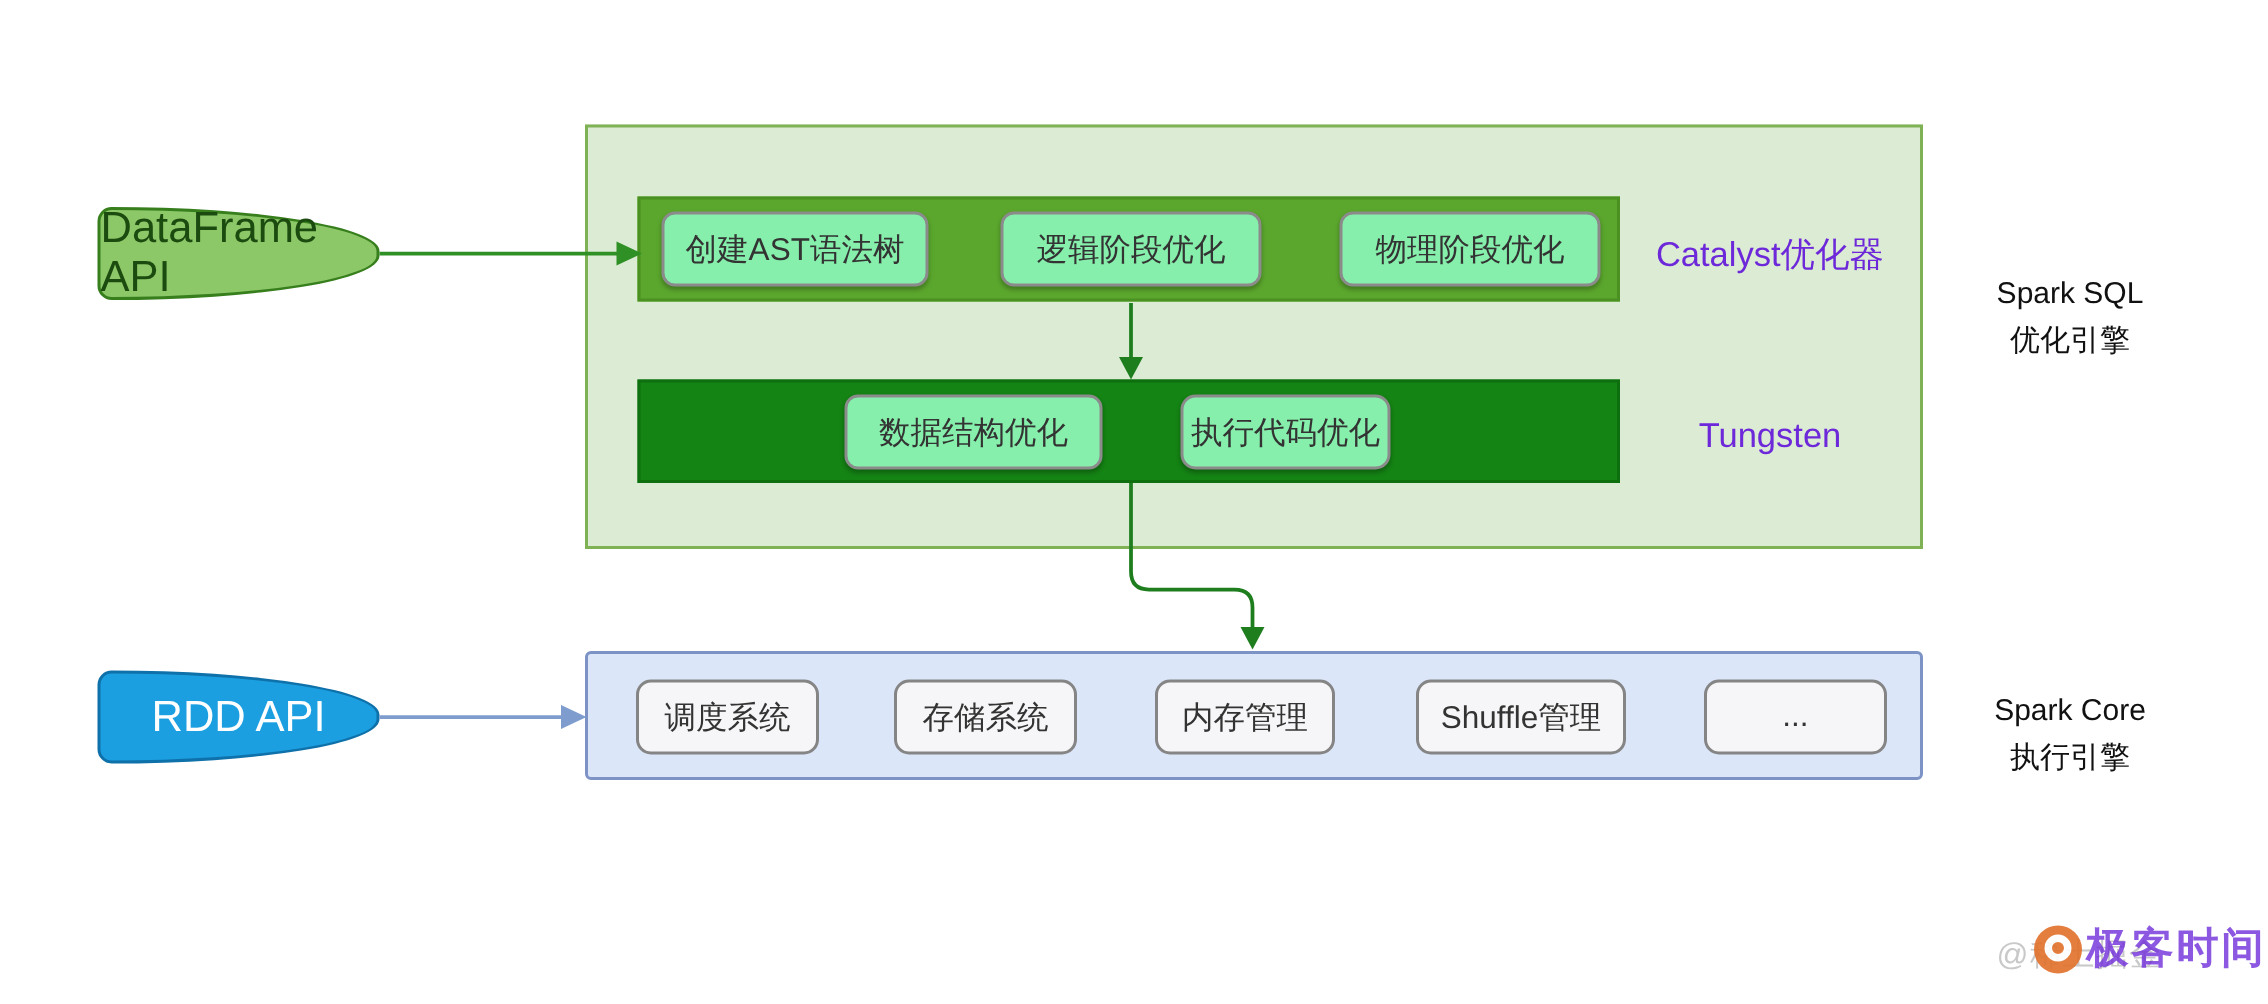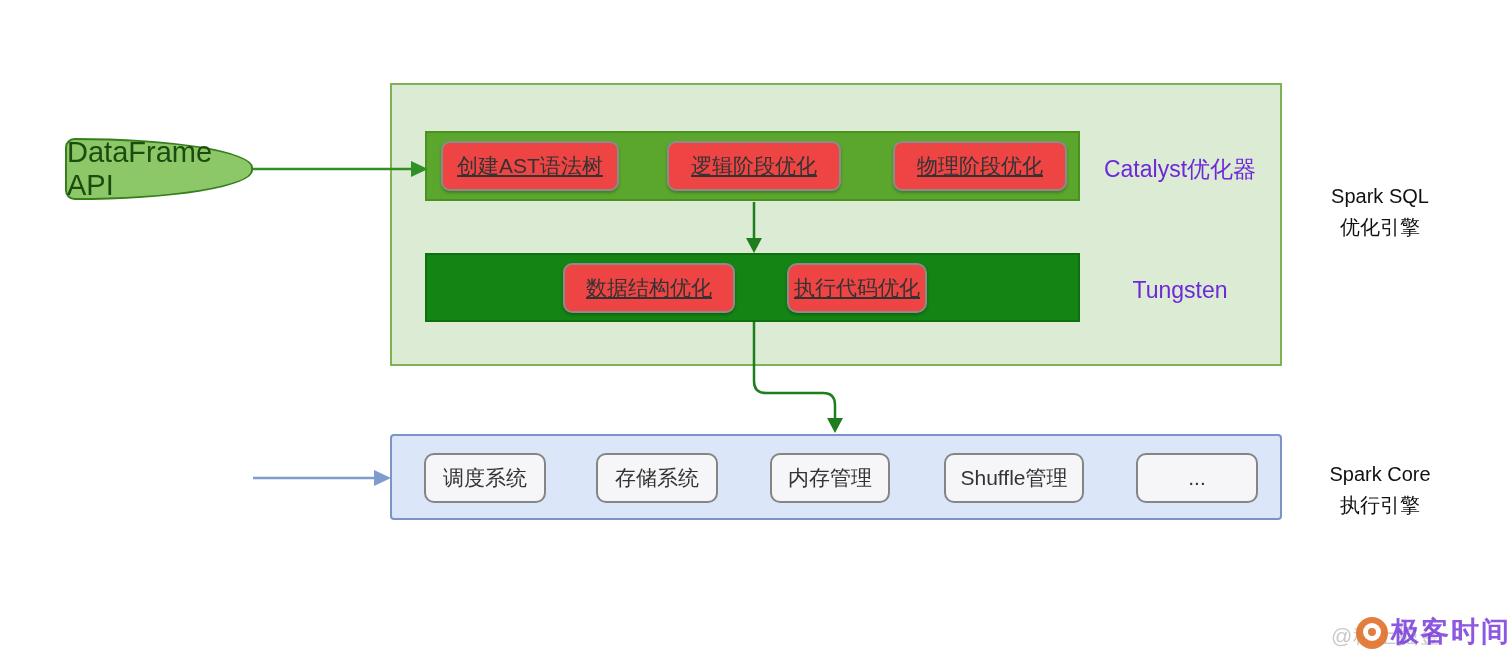--- a/index.html
+++ b/index.html
@@ -25,25 +25,24 @@
   .catalyst-bar{
     position:absolute;left:425px;top:131px;width:655px;height:70px;
     background:#5ba72d;border:2px solid #4a9121;box-sizing:border-box;
   }
   .tungsten-bar{
     position:absolute;left:425px;top:253px;width:655px;height:69px;
     background:#148414;border:2px solid #0e6f0e;box-sizing:border-box;
   }
   .step-box{
     position:absolute;height:50px;box-sizing:border-box;
-    background:#ef4444;border:2px solid #8b8b8b;border-radius:9px;
+    background:#86efac;border:2px solid #8b8b8b;border-radius:9px;
     display:flex;align-items:center;justify-content:center;
     font-size:21px;color:#333333;box-shadow:0 2px 3px rgba(0,0,0,0.25);
     white-space:nowrap;
-    text-decoration:underline;
   }
   .cat-s1{left:441px;top:141px;width:178px;}
   .cat-s2{left:667px;top:141px;width:174px;}
   .cat-s3{left:893px;top:141px;width:174px;}
   .tun-s1{left:563px;top:263px;width:172px;}
   .tun-s2{left:787px;top:263px;width:140px;border-radius:10px;}
   .inner-label{
     position:absolute;left:1085px;width:190px;text-align:center;
     font-size:23px;color:#6d28d9;white-space:nowrap;
   }
@@ -111,20 +110,21 @@
   <div class="inner-label lbl-tungsten">Tungsten</div>
 
   <div class="core-container"></div>
   <div class="core-box core-b1">调度系统</div>
   <div class="core-box core-b3">内存管理</div>
   <div class="core-box core-b2">存储系统</div>
   <div class="core-box core-b4">Shuffle管理</div>
   <div class="core-box core-b5">...</div>
 
   <div class="pill pill-df">DataFrame API</div>
+  <div class="pill pill-rdd">RDD API</div>
 
   <div class="side-label side-sql">
     <div>Spark SQL</div>
     <div>优化引擎</div>
   </div>
   <div class="side-label side-core">
     <div>Spark Core</div>
     <div>执行引擎</div>
   </div>
 

